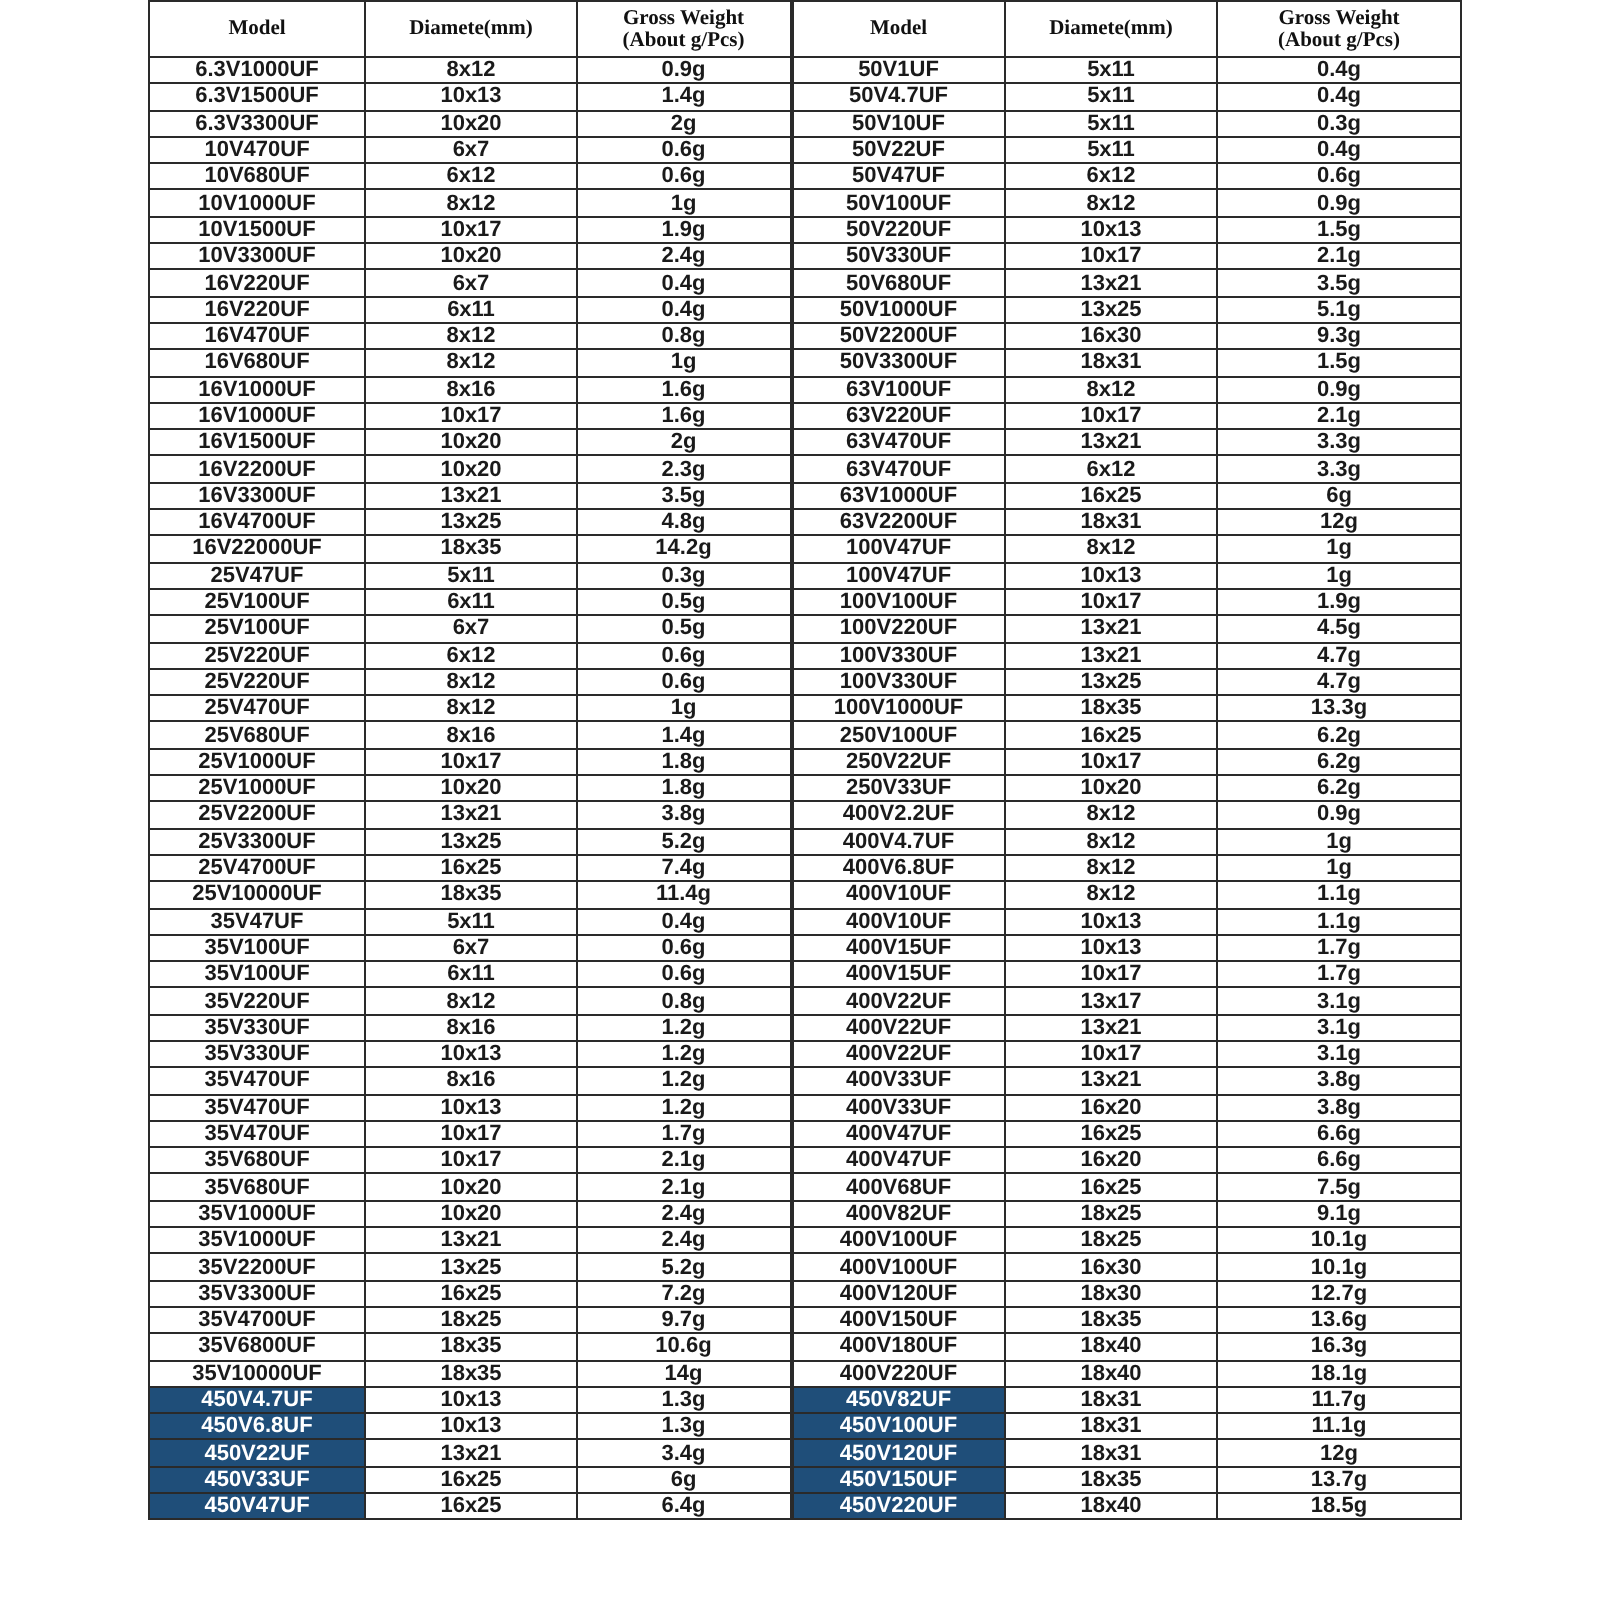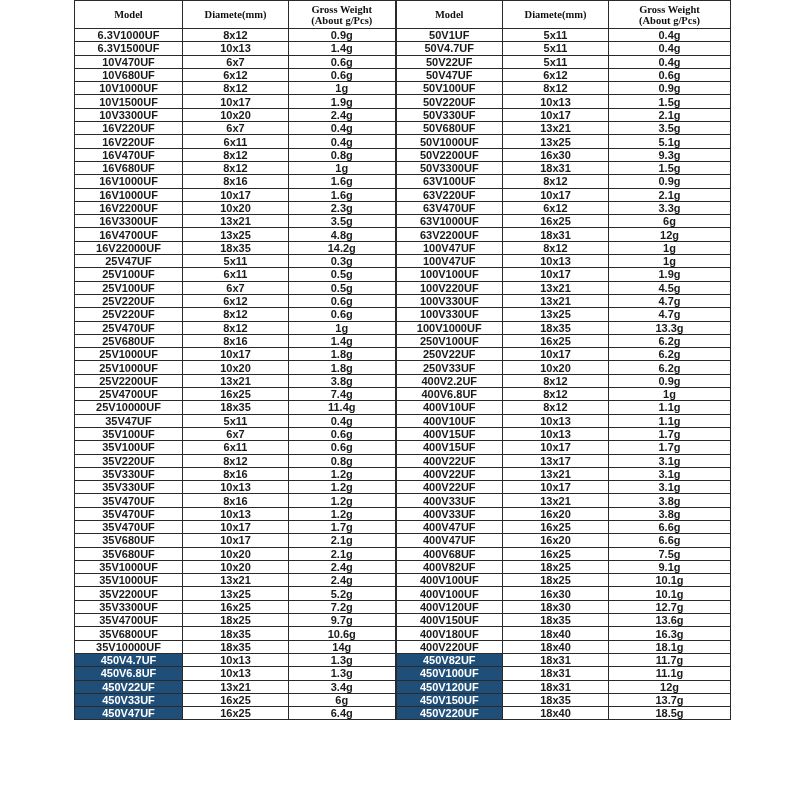--- a/index.html
+++ b/index.html
@@ -74,20 +74,28 @@
         </tr>
         <tr>
           <td>6.3V1500UF</td>
           <td>10x13</td>
           <td>1.4g</td>
           <td class="sep">50V4.7UF</td>
           <td>5x11</td>
           <td>0.4g</td>
         </tr>
         <tr>
+          <td>6.3V3300UF</td>
+          <td>10x20</td>
+          <td>2g</td>
+          <td class="sep">50V10UF</td>
+          <td>5x11</td>
+          <td>0.3g</td>
+        </tr>
+        <tr>
           <td>10V470UF</td>
           <td>6x7</td>
           <td>0.6g</td>
           <td class="sep">50V22UF</td>
           <td>5x11</td>
           <td>0.4g</td>
         </tr>
         <tr>
           <td>10V680UF</td>
           <td>6x12</td>
@@ -162,20 +170,28 @@
         </tr>
         <tr>
           <td>16V1000UF</td>
           <td>10x17</td>
           <td>1.6g</td>
           <td class="sep">63V220UF</td>
           <td>10x17</td>
           <td>2.1g</td>
         </tr>
         <tr>
+          <td>16V1500UF</td>
+          <td>10x20</td>
+          <td>2g</td>
+          <td class="sep">63V470UF</td>
+          <td>13x21</td>
+          <td>3.3g</td>
+        </tr>
+        <tr>
           <td>16V2200UF</td>
           <td>10x20</td>
           <td>2.3g</td>
           <td class="sep">63V470UF</td>
           <td>6x12</td>
           <td>3.3g</td>
         </tr>
         <tr>
           <td>16V3300UF</td>
           <td>13x21</td>
@@ -274,20 +290,28 @@
         </tr>
         <tr>
           <td>25V2200UF</td>
           <td>13x21</td>
           <td>3.8g</td>
           <td class="sep">400V2.2UF</td>
           <td>8x12</td>
           <td>0.9g</td>
         </tr>
         <tr>
+          <td>25V3300UF</td>
+          <td>13x25</td>
+          <td>5.2g</td>
+          <td class="sep">400V4.7UF</td>
+          <td>8x12</td>
+          <td>1g</td>
+        </tr>
+        <tr>
           <td>25V4700UF</td>
           <td>16x25</td>
           <td>7.4g</td>
           <td class="sep">400V6.8UF</td>
           <td>8x12</td>
           <td>1g</td>
         </tr>
         <tr>
           <td>25V10000UF</td>
           <td>18x35</td>

